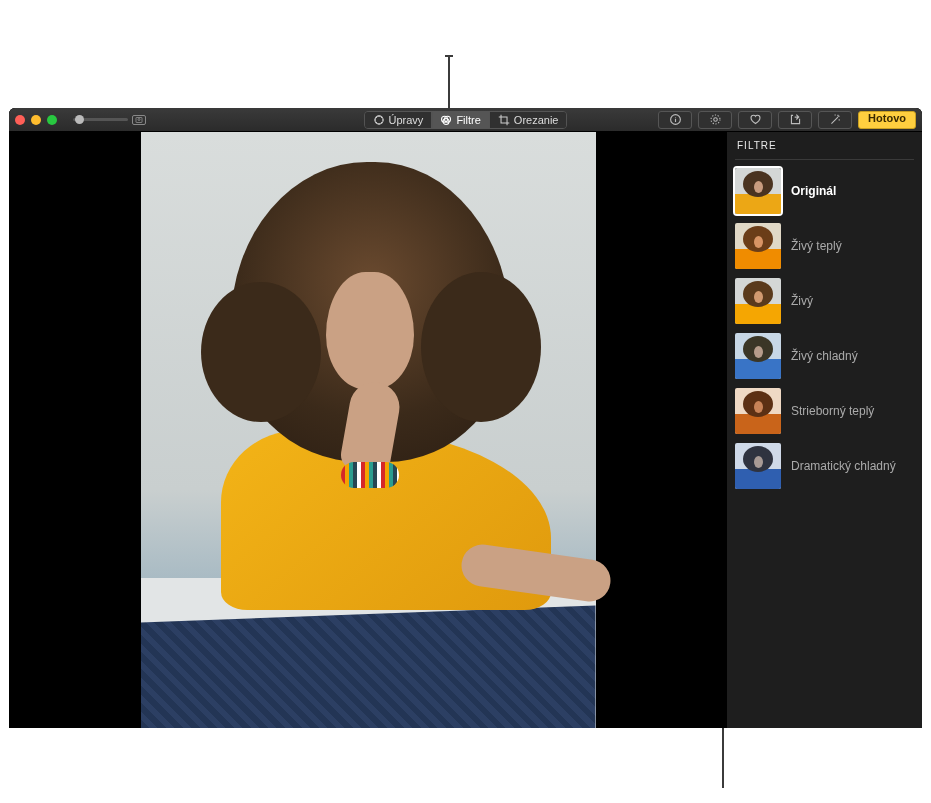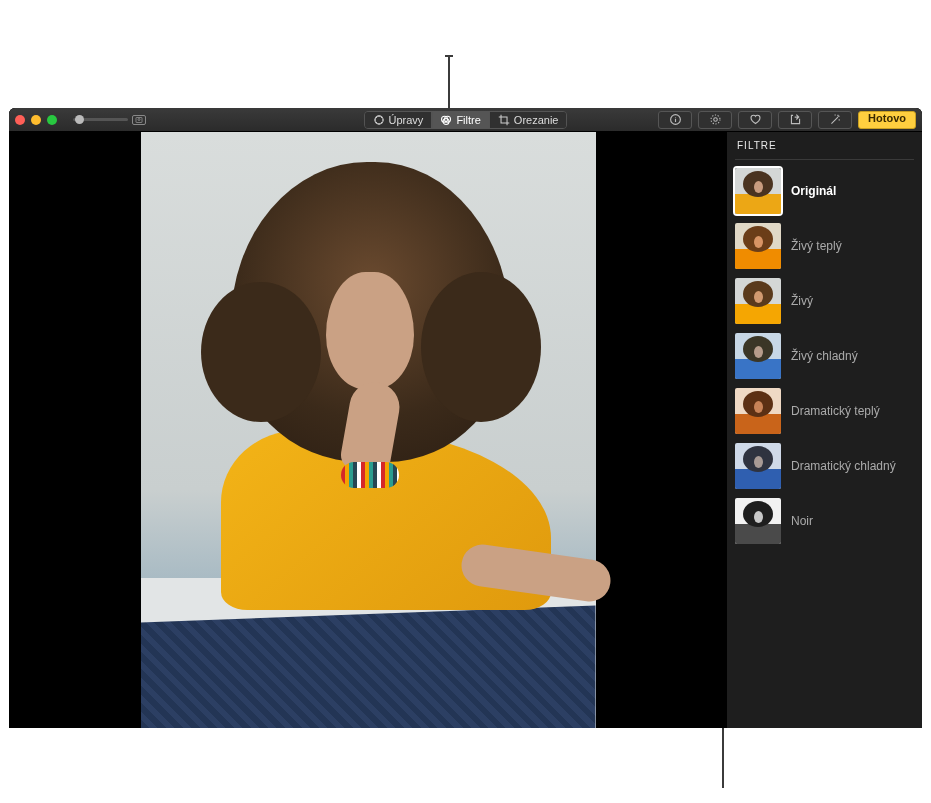--- a/index.html
+++ b/index.html
@@ -209,37 +209,28 @@
               </div>
               <span class="filter-label">Živý chladný</span>
             </div>
             <div class="filter-item">
               <div class="thumb">
                 <div class="tsky" style="background:#efd9c4"></div>
                 <div class="tbody" style="background:#c9641a"></div>
                 <div class="thair" style="background:#5c3014"></div>
                 <div class="tface" style="background:#c88358"></div>
               </div>
-              <span class="filter-label">Dramatický teplý</span>
+              <span class="filter-label">Strieborný teplý</span>
             </div>
             <div class="filter-item">
               <div class="thumb">
                 <div class="tsky" style="background:#cfd9e8"></div>
                 <div class="tbody" style="background:#2f5fb0"></div>
                 <div class="thair" style="background:#2f3340"></div>
                 <div class="tface" style="background:#a89a95"></div>
               </div>
               <span class="filter-label">Dramatický chladný</span>
             </div>
-            <div class="filter-item">
-              <div class="thumb">
-                <div class="tsky" style="background:#f2f2f2"></div>
-                <div class="tbody" style="background:#4a4a4a"></div>
-                <div class="thair" style="background:#1e1e1e"></div>
-                <div class="tface" style="background:#c8c8c8"></div>
-              </div>
-              <span class="filter-label">Noir</span>
-            </div>
           </div>
       </div>
     </div>
   </div>
 </div>
 
 </body></html>

